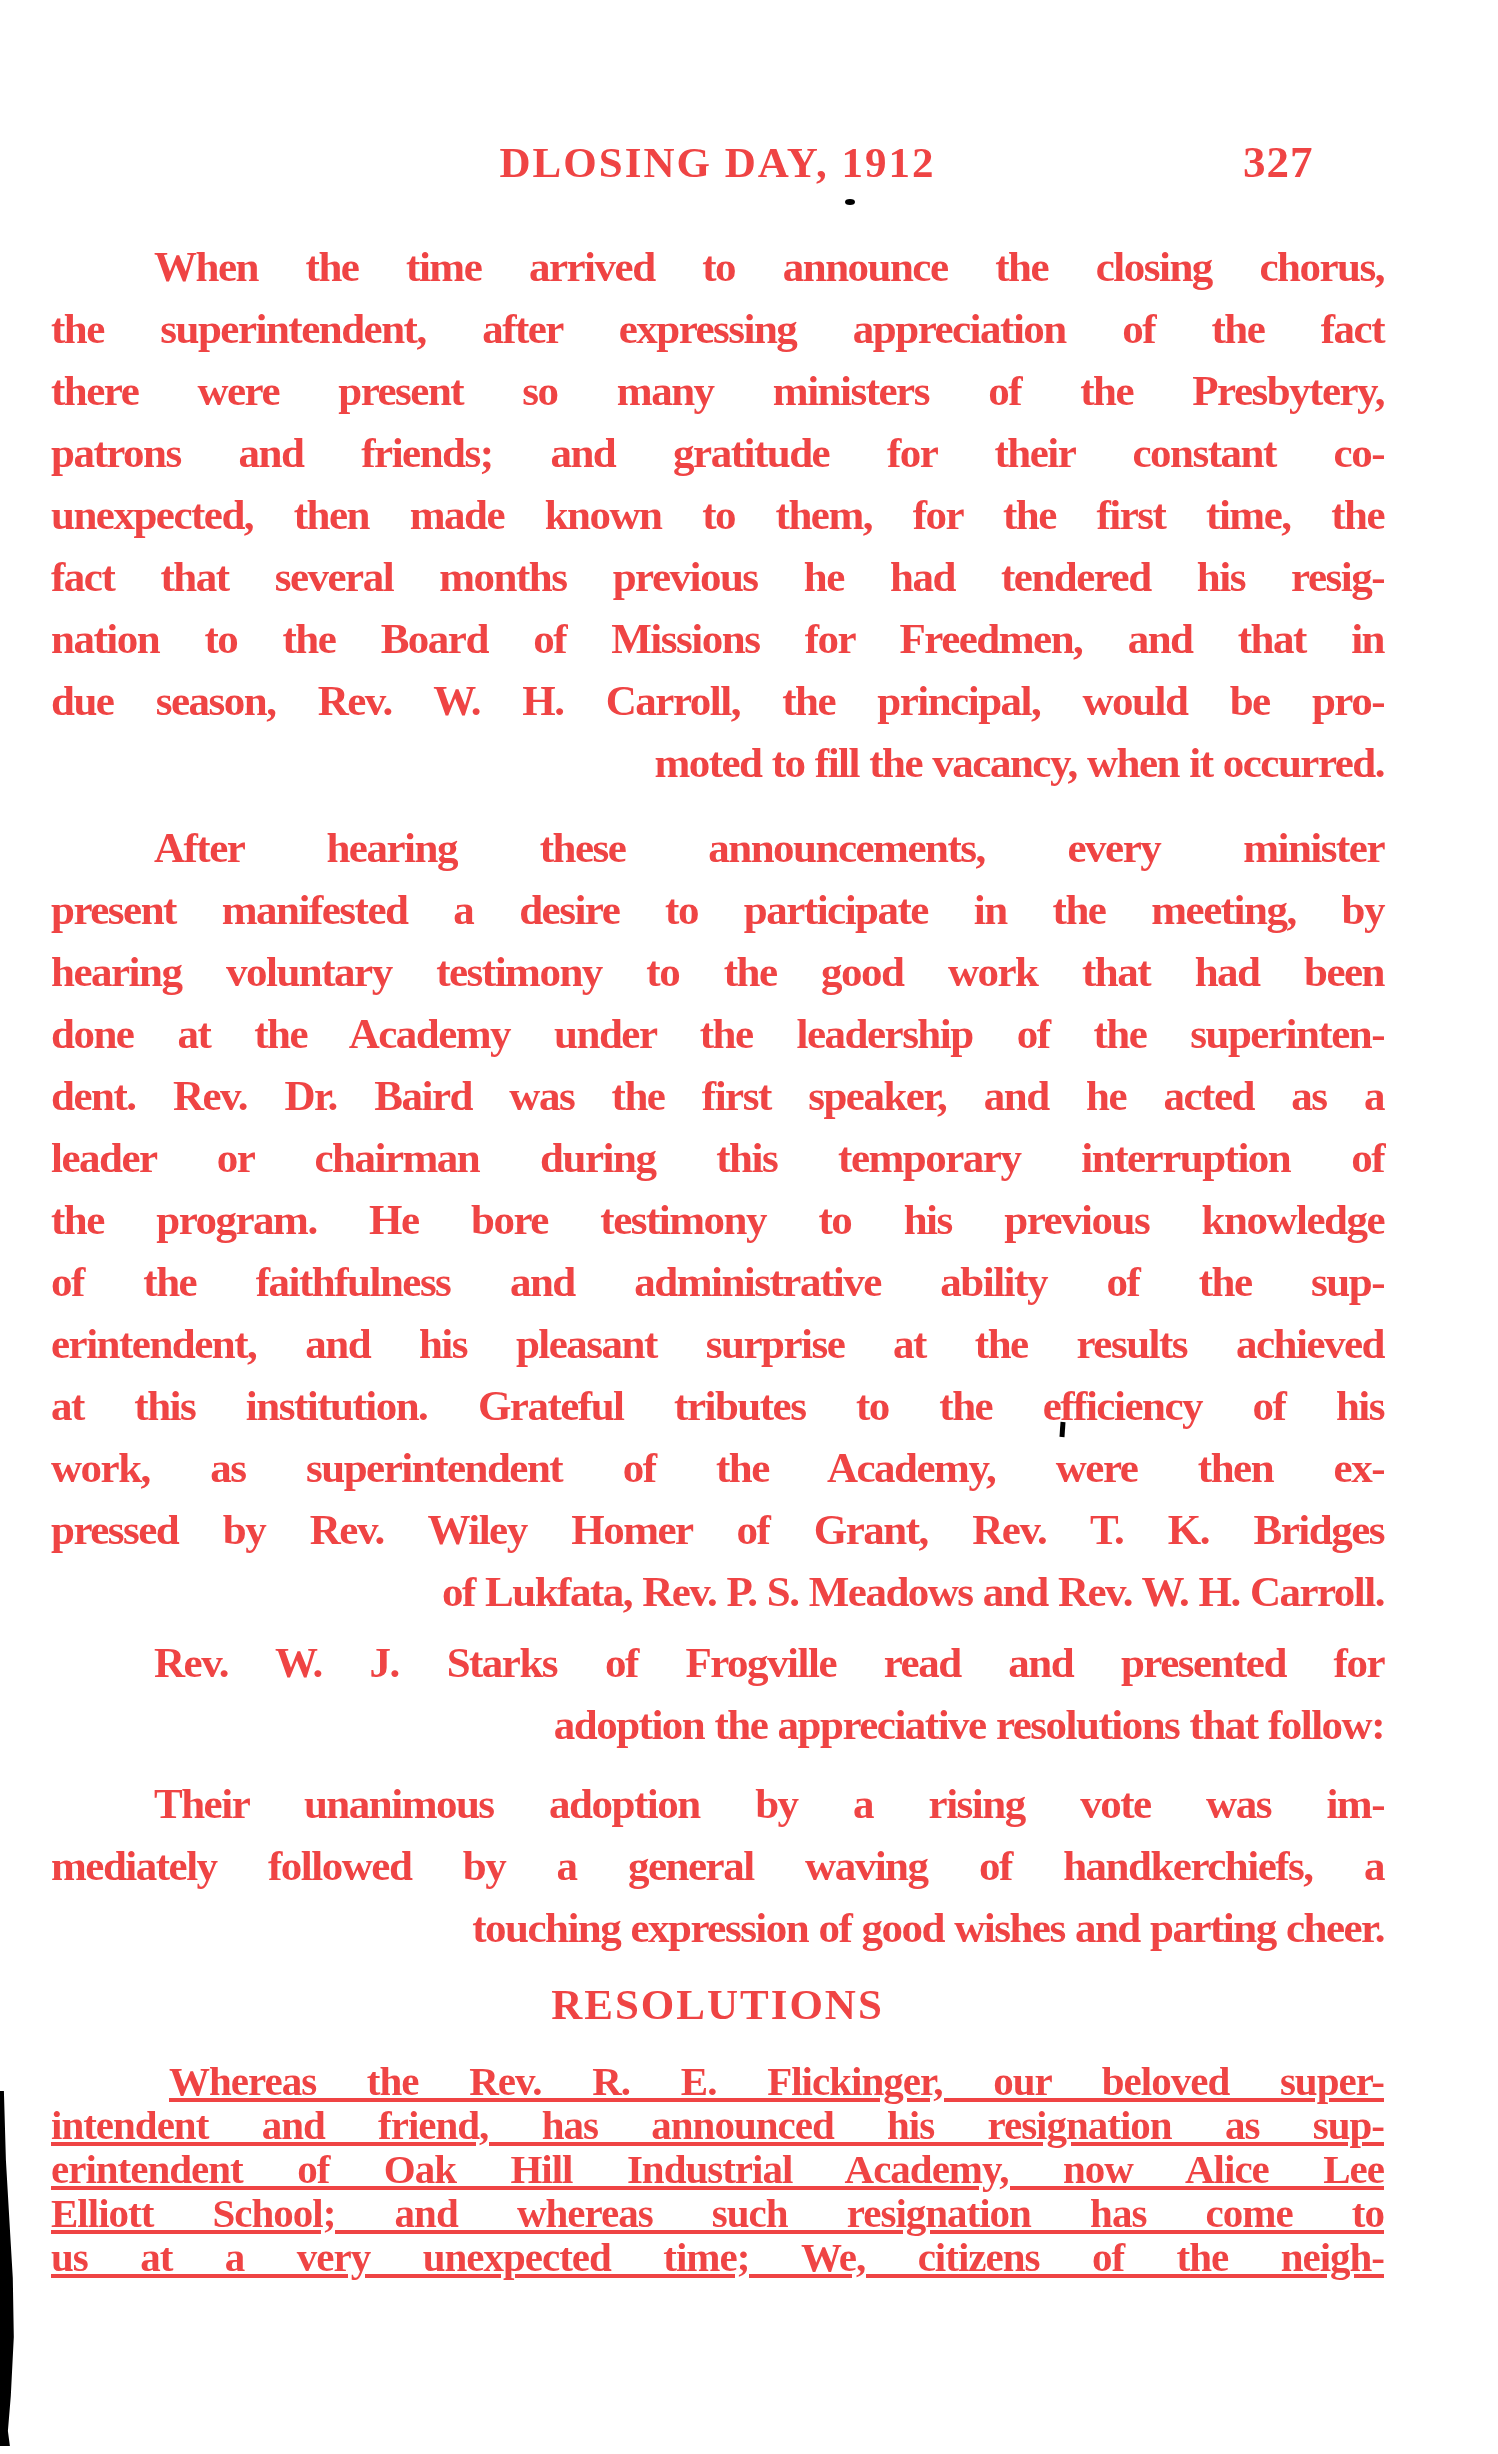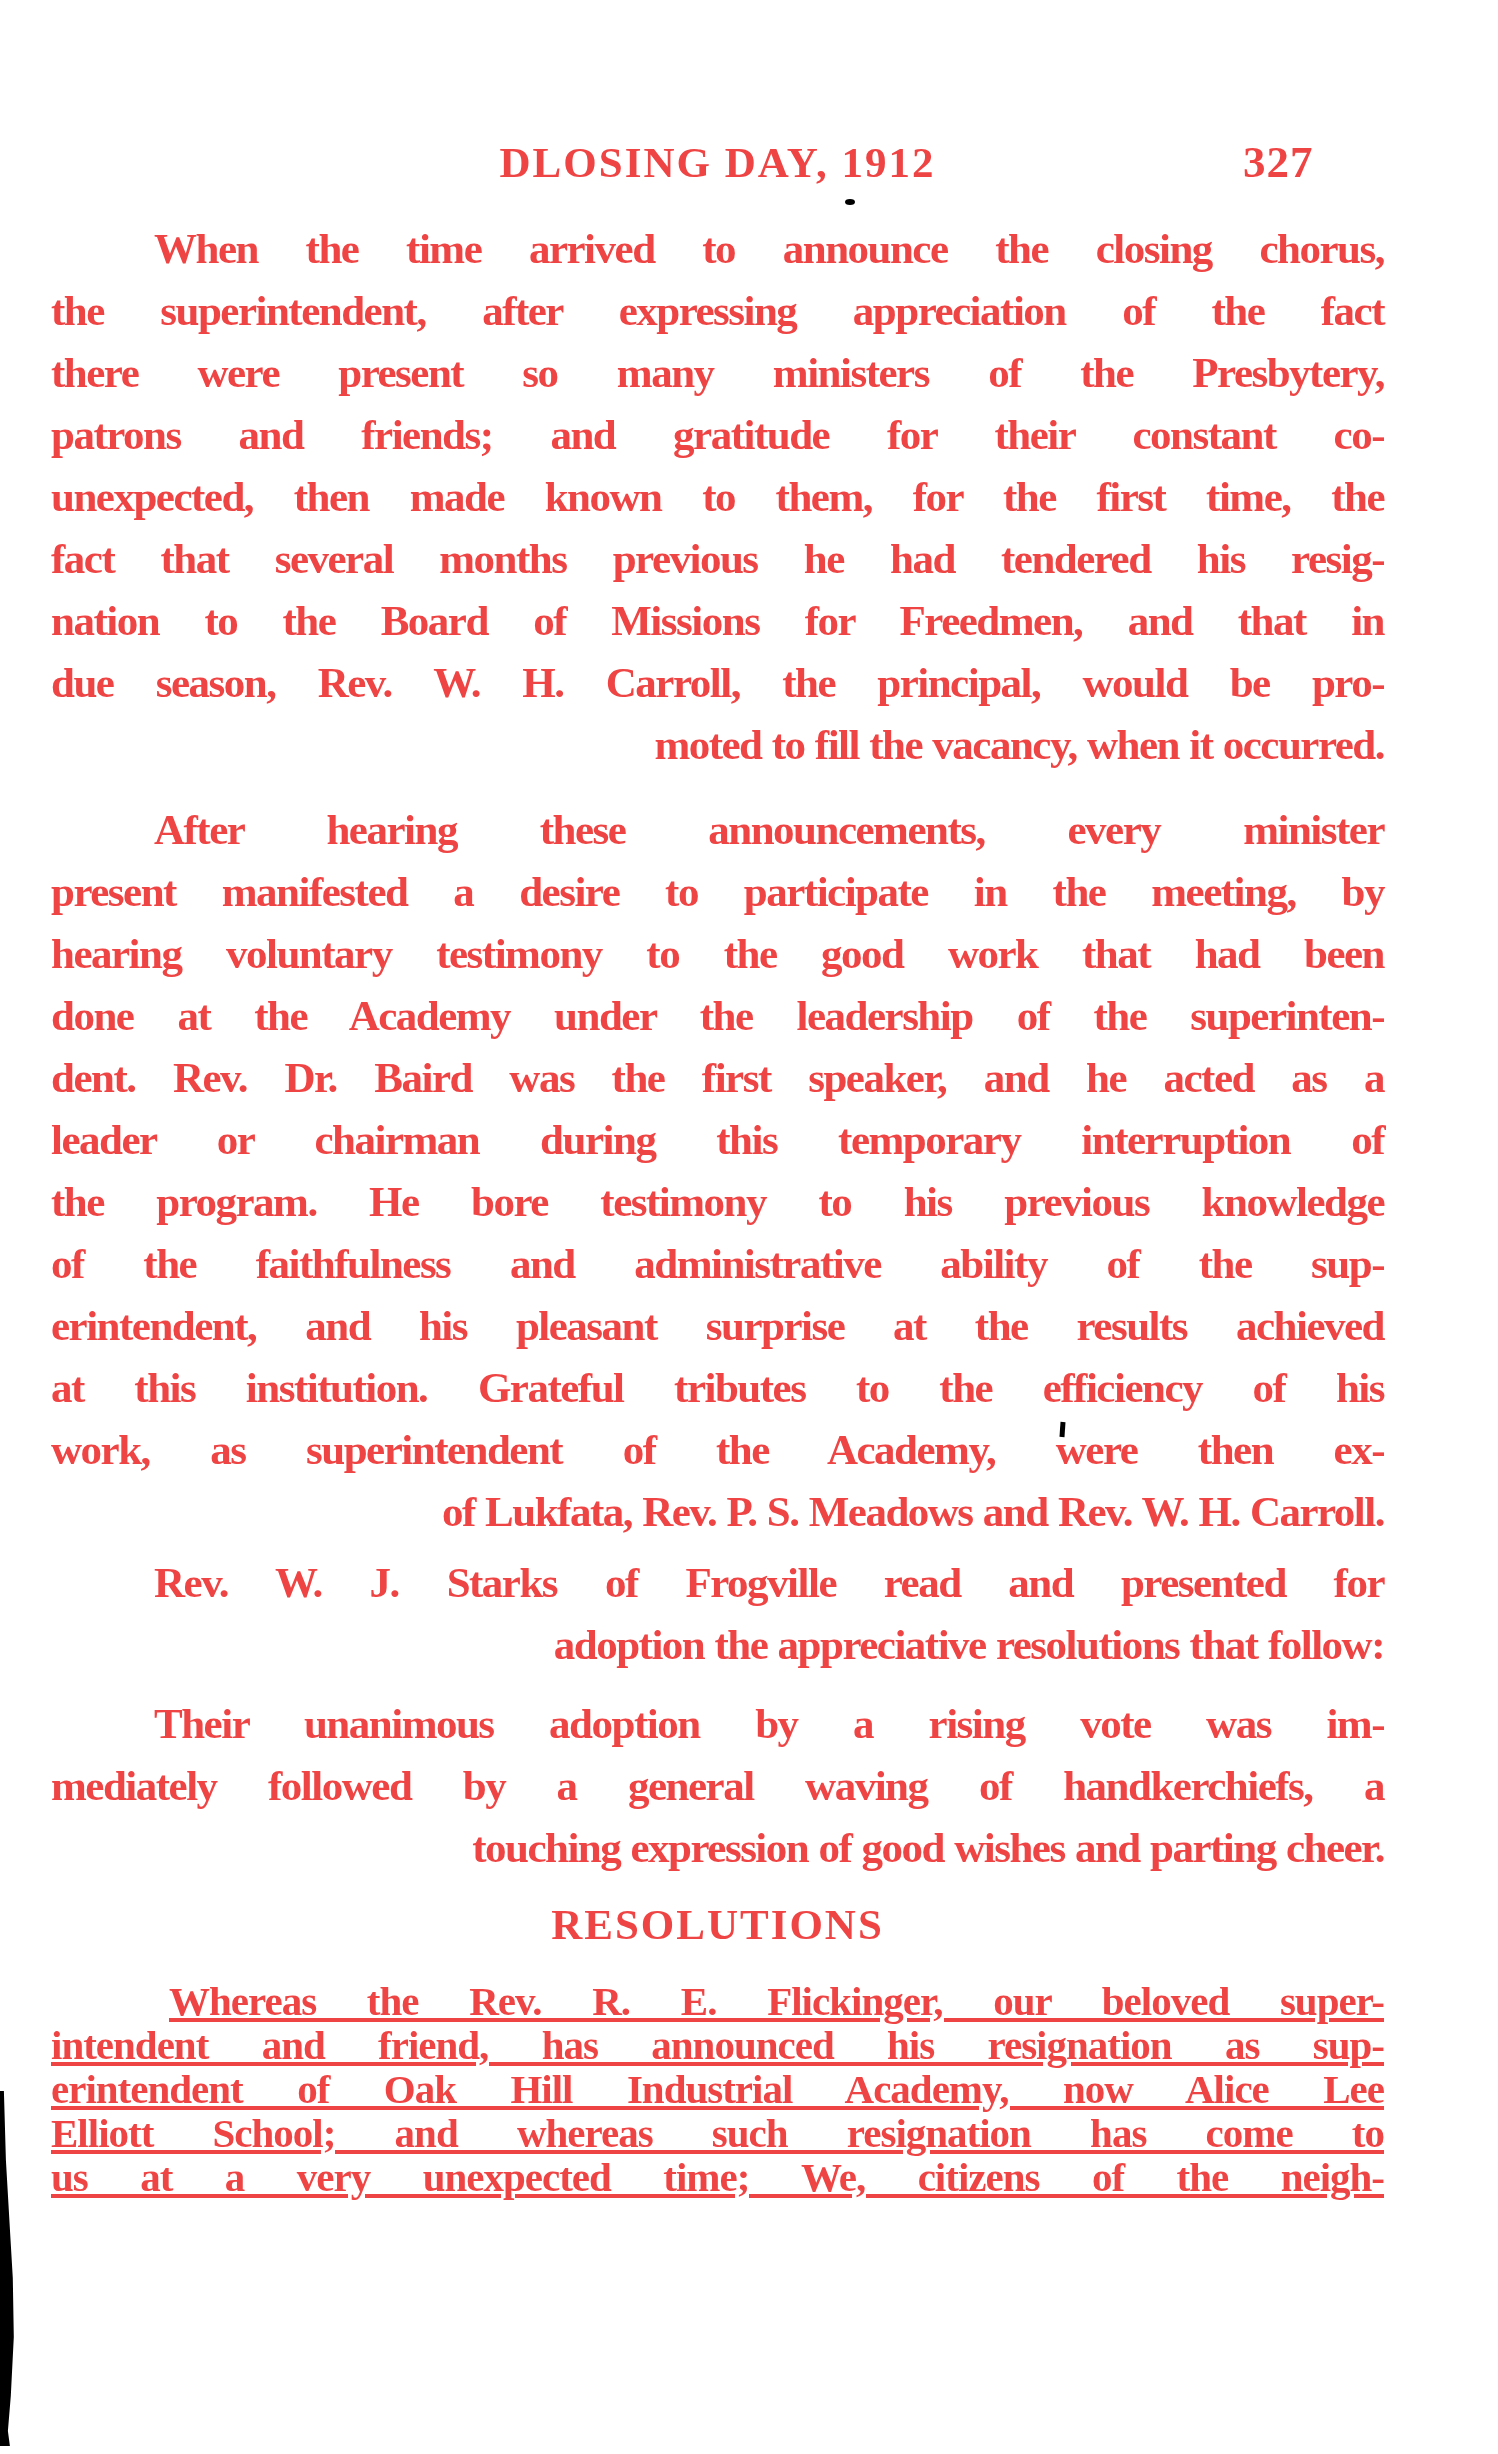--- a/index.html
+++ b/index.html
@@ -36,21 +36,21 @@
     top: 199px;
     width: 9.9px;
     height: 5.9px;
     background: #000;
     border-radius: 50%;
   }
   
   .textcol {
     position: absolute;
     left: 51px;
-    top: 218px;
+    top: 236px;
     width: 1333px;
   }
   .para { margin: 0; }
   .para-2 { margin-top: 23px; }
   .para-3 { margin-top: 8.9px; }
   .para-4 { margin-top: 16.7px; }
   .ln {
     font-size: 43px;
     letter-spacing: -1.5px;
     height: 62px;
@@ -126,20 +126,21 @@
       <div class="ln">present manifested a desire to participate in the meeting, by</div>
       <div class="ln">hearing voluntary testimony to the good work that had been</div>
       <div class="ln">done at the Academy under the leadership of the superinten-</div>
       <div class="ln">dent. Rev. Dr. Baird was the first speaker, and he acted as a</div>
       <div class="ln">leader or chairman during this temporary interruption of</div>
       <div class="ln">the program. He bore testimony to his previous knowledge</div>
       <div class="ln">of the faithfulness and administrative ability of the sup-</div>
       <div class="ln">erintendent, and his pleasant surprise at the results achieved</div>
       <div class="ln">at this institution. Grateful tributes to the efficiency of his</div>
       <div class="ln">work, as superintendent of the Academy, were then ex-</div>
+      <div class="ln">pressed by Rev. Wiley Homer of Grant, Rev. T. K. Bridges</div>
       <div class="ln end">of Lukfata, Rev. P. S. Meadows and Rev. W. H. Carroll.</div>
     </div>
 
     <div class="para para-3">
       <div class="ln ind">Rev. W. J. Starks of Frogville read and presented for</div>
       <div class="ln end">adoption the appreciative resolutions that follow:</div>
     </div>
 
     <div class="para para-4">
       <div class="ln ind">Their unanimous adoption by a rising vote was im-</div>

